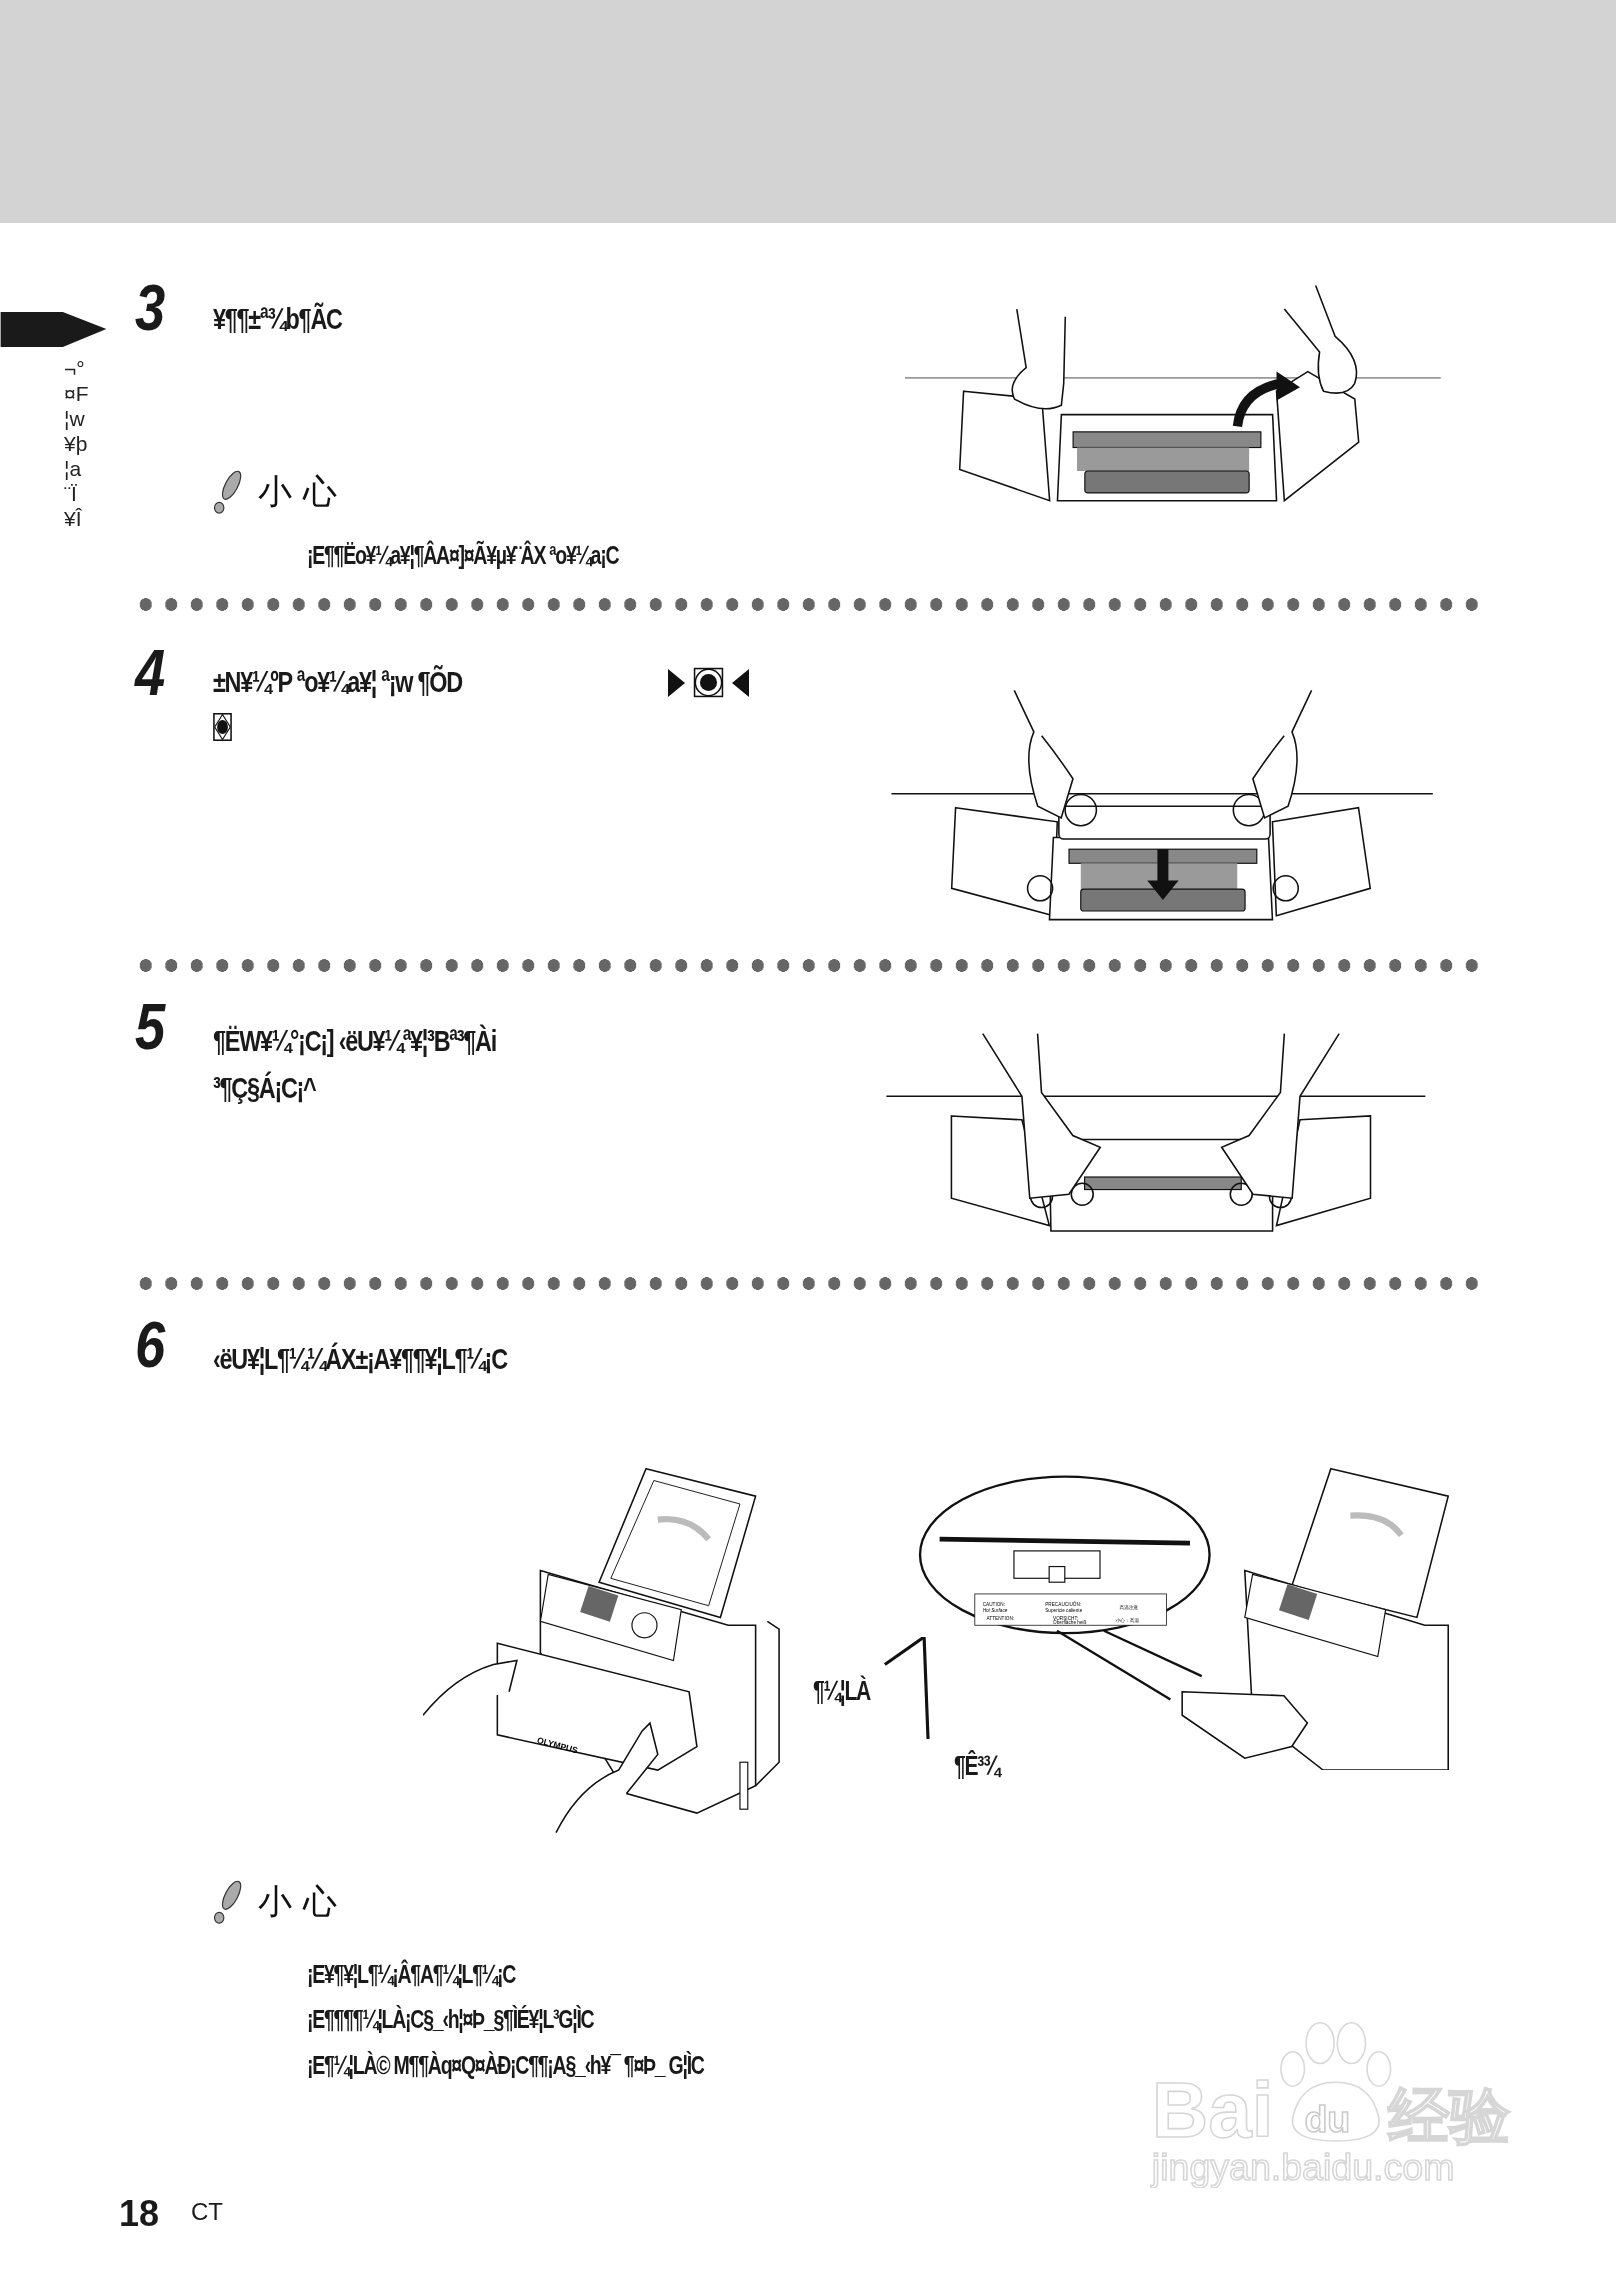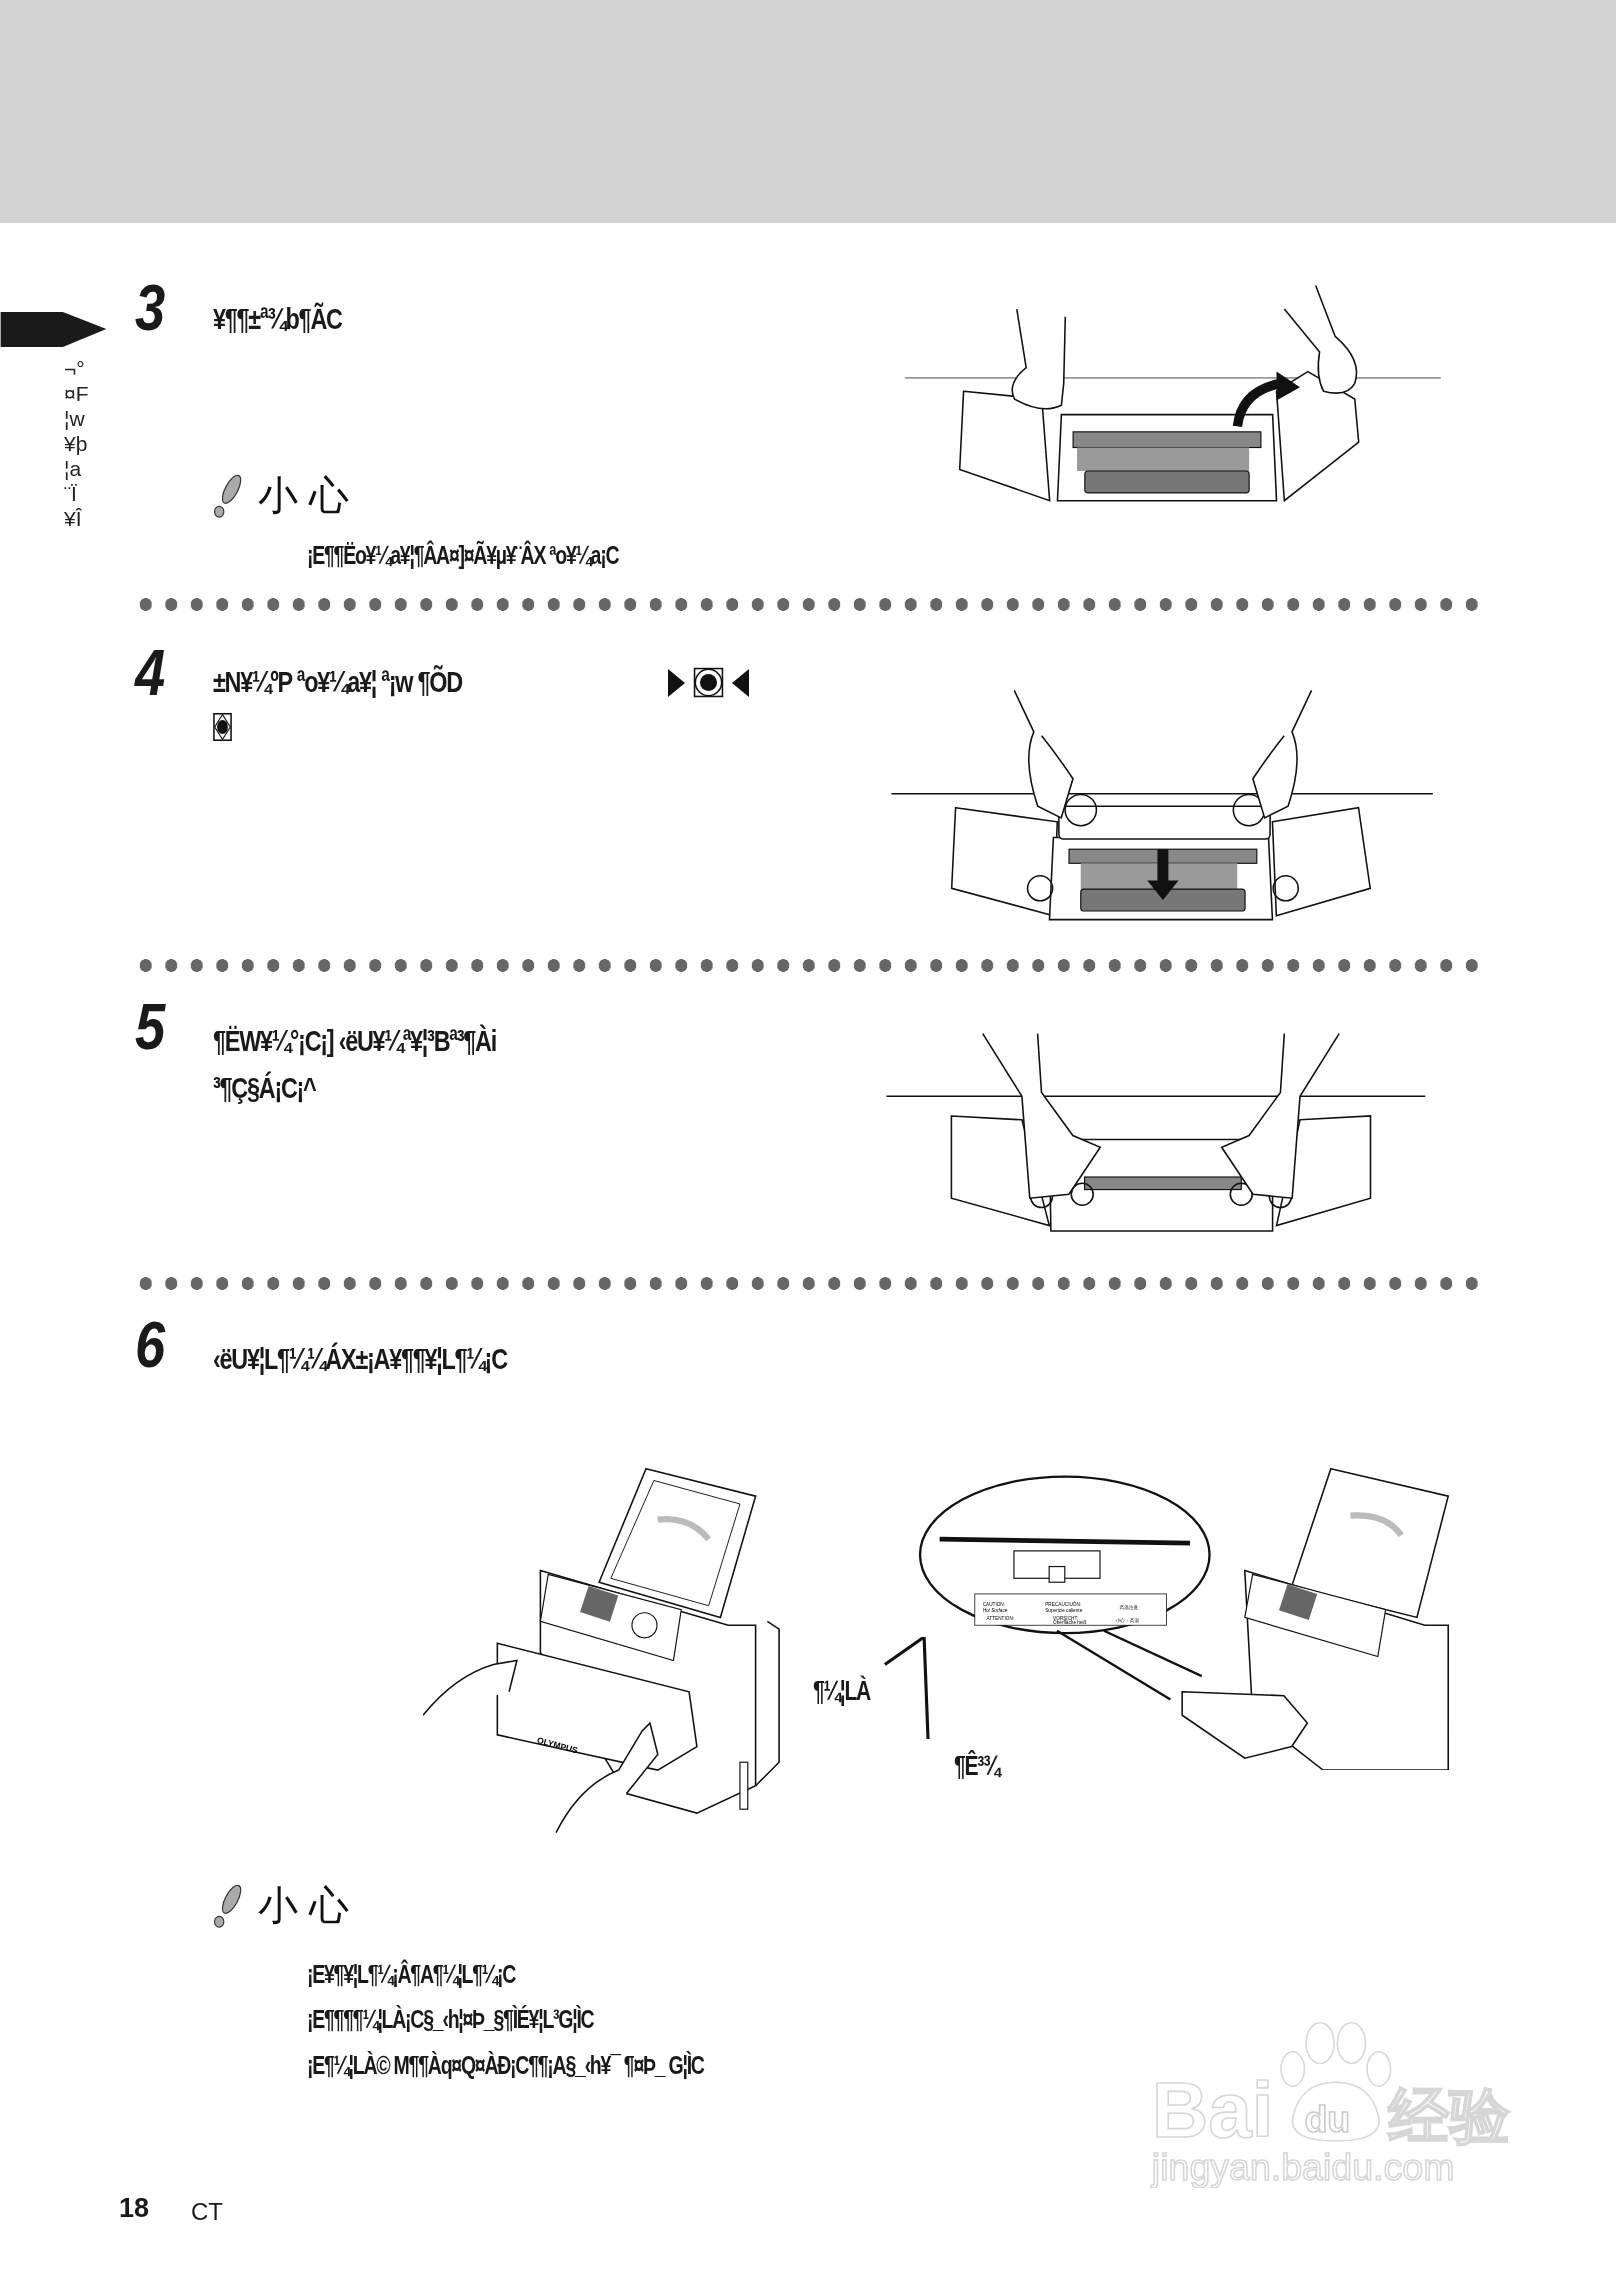--- a/index.html
+++ b/index.html
@@ -22,37 +22,37 @@
     position: absolute; font-family: "Liberation Sans", sans-serif;
     font-weight: bold; font-style: italic; font-size: 64px; color: #1a1a1a;
     transform: scaleX(0.85); transform-origin: left top; line-height: 1;
   }
   .step-text {
     position: absolute; font-weight: bold; font-size: 30px; line-height: 47px;
     color: #1a1a1a; letter-spacing: -1.6px; white-space: nowrap;
     transform: scaleX(0.78); transform-origin: left top;
   }
   .caution-head { position: absolute; display: flex; align-items: center; gap: 14px; }
-  .caution-head .lbl { font-size: 40px; letter-spacing: 11px; color: #111; font-family: "DejaVu Sans", sans-serif; }
+  .caution-head .lbl { font-size: 34px; letter-spacing: 11px; color: #111; font-family: "DejaVu Sans", sans-serif; }
   .caution-text {
     position: absolute; font-weight: bold; font-size: 25px; line-height: 45px;
     letter-spacing: -1.6px; white-space: nowrap; color: #1a1a1a;
     transform: scaleX(0.78); transform-origin: left top;
   }
   .dots {
     position: absolute; left: 133px; width: 1355px; height: 12.5px;
     background-image: radial-gradient(circle, #666 5.9px, transparent 6.3px);
     background-size: 25.5px 12.5px; background-repeat: repeat-x;
   }
   .illus { position: absolute; }
   .callout {
     position: absolute; font-weight: bold; font-size: 27px; letter-spacing: -1.6px;
     transform: scaleX(0.78); transform-origin: left top; white-space: nowrap;
   }
-  .page-num { position: absolute; left: 119px; top: 2193px; font-size: 27px; font-weight: bold; }
+  .page-num { position: absolute; left: 119px; top: 2193px; font-size: 36px; font-weight: bold; }
   .page-lang { position: absolute; left: 191px; top: 2198px; font-size: 24px; }
   .watermark { position: absolute; left: 1144px; top: 2000px; width: 407px; height: 188px; opacity: 0.95; }
   .sym { position: absolute; display: flex; align-items: center; gap: 7.8px; }
 </style>
 </head>
 <body>
 
 <div class="header-band"></div>
 
 <div class="side-tab">

